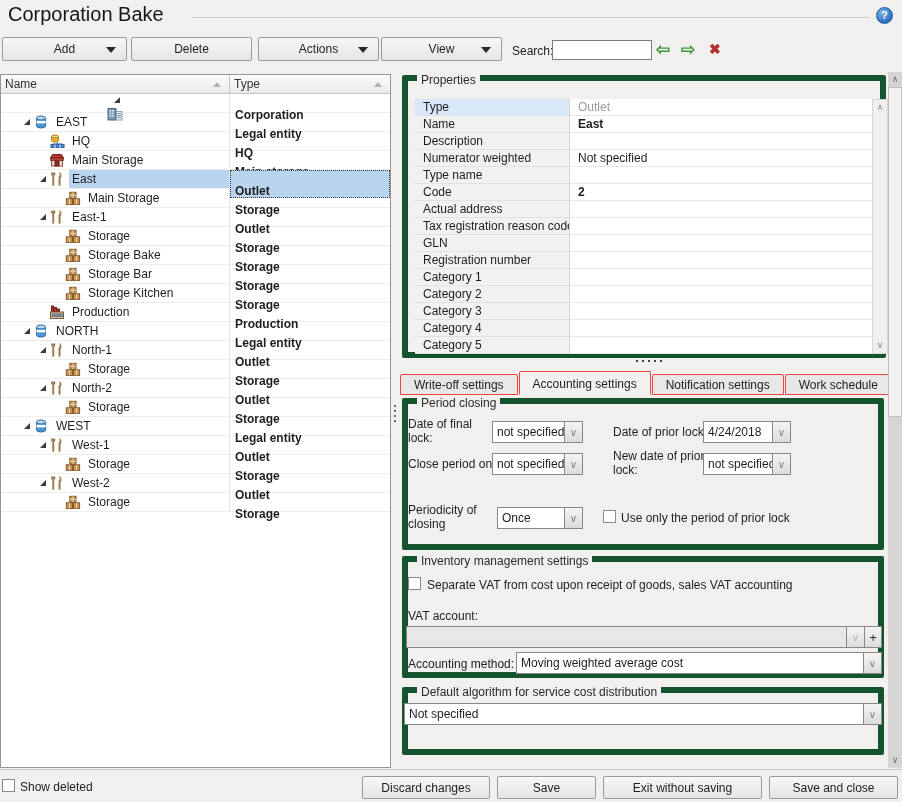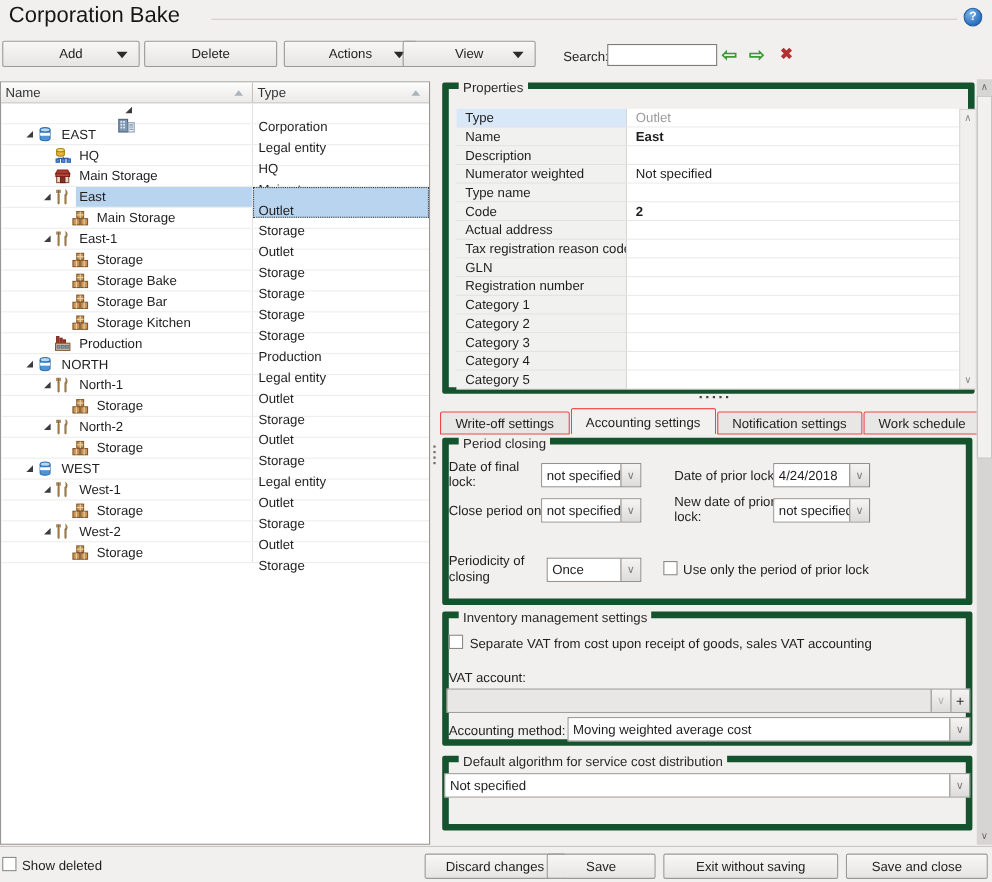--- a/index.html
+++ b/index.html
@@ -27,21 +27,21 @@
   
   .tree-panel { position:absolute; left:0; top:74px; width:391px; height:694px; background:#fff; border:1px solid #989694; }
   .tree-header { display:flex; height:19px; background:linear-gradient(#fdfdfd,#ebe9e8); border-bottom:1px solid #c6c4c2; }
   .th-cell { position:relative; padding:2px 4px; color:#333; }
   .th-name { width:229px; border-right:1px solid #c6c4c2; }
   .th-type { flex:1; }
   .sort-asc { position:absolute; right:8px; top:7px; width:0; height:0;
     border-left:4px solid transparent; border-right:4px solid transparent; border-bottom:5px solid #a9b4bd; }
   .t-row { display:flex; height:19px; border-bottom:1px solid #ededec; }
   .t-name { width:229px; display:flex; align-items:center; border-right:1px solid #e4e3e2; }
-  .t-type { flex:1; padding:14px 5px; }
+  .t-type { flex:1; padding:14px 5px;font-weight:bold; }
   .arrow-slot { width:12px; display:flex; align-items:center; justify-content:center; flex:0 0 12px; }
   .t-icon { width:16px; height:16px; flex:0 0 16px; margin-right:4px; }
   .t-label { flex:1; padding:2px 3px; white-space:nowrap; overflow:hidden; }
   .t-label.sel { background:#b8d4ee; }
   .t-type.sel { background:#b8d4ee; outline:1px dotted #3a3a3a; outline-offset:-1px; }
 
   
   .vdots { position:absolute; left:394px; top:402px; }
   .vdots i, .hdots i { display:block; width:2px; height:2px; background:#6a6a6a; margin:3px 0; }
   .hdots { position:absolute; left:634px; top:360px; display:flex; }
@@ -104,21 +104,21 @@
     <span>Add</span>
     <span class="caret"></span>
   </div>
   <div class="btn" style="left:131px;top:37px;width:121px;">
     <span>Delete</span>
   </div>
   <div class="btn" style="left:258px;top:37px;width:121px;">
     <span>Actions</span>
     <span class="caret"></span>
   </div>
-  <div class="btn" style="left:366px;top:37px;width:121px;">
+  <div class="btn" style="left:381px;top:37px;width:121px;">
     <span>View</span>
     <span class="caret"></span>
   </div>
   <span class="search-label">Search:</span>
   <input class="search-input" value="" style="">
   <span class="nav-arrow" style="left:656px;">⇦</span>
   <span class="nav-arrow" style="left:681px;">⇨</span>
   <span class="clear-x" style="left:709px;">✖</span>
 
   <div class="tree-panel">
@@ -650,19 +650,19 @@
   <div class="outer-scroll">
     <div class="sb-btn">∧</div>
     <div class="thumb"></div>
     <div class="sb-btn sb-down">∨</div>
   </div>
 
   <div class="footer-rule"></div>
   <span class="cb" style="left:2px;top:779px;"></span>
   <span class="flabel" style="left:20px;top:780px;">Show deleted</span>
   <div id="footer-buttons">
-      <div class="btn footer-btn" style="left: 362px; width: 128px; margin-left: 24px;">Discard changes</div>
+      <div class="btn footer-btn" style="left: 362px; width: 128px;">Discard changes</div>
       <div class="btn footer-btn" style="left: 497px; width: 99px;">Save</div>
       <div class="btn footer-btn" style="left: 603px; width: 159px;">Exit without saving</div>
       <div class="btn footer-btn" style="left: 769px; width: 129px;">Save and close</div>
     </div>
 
 </div>
 
 </body></html>

